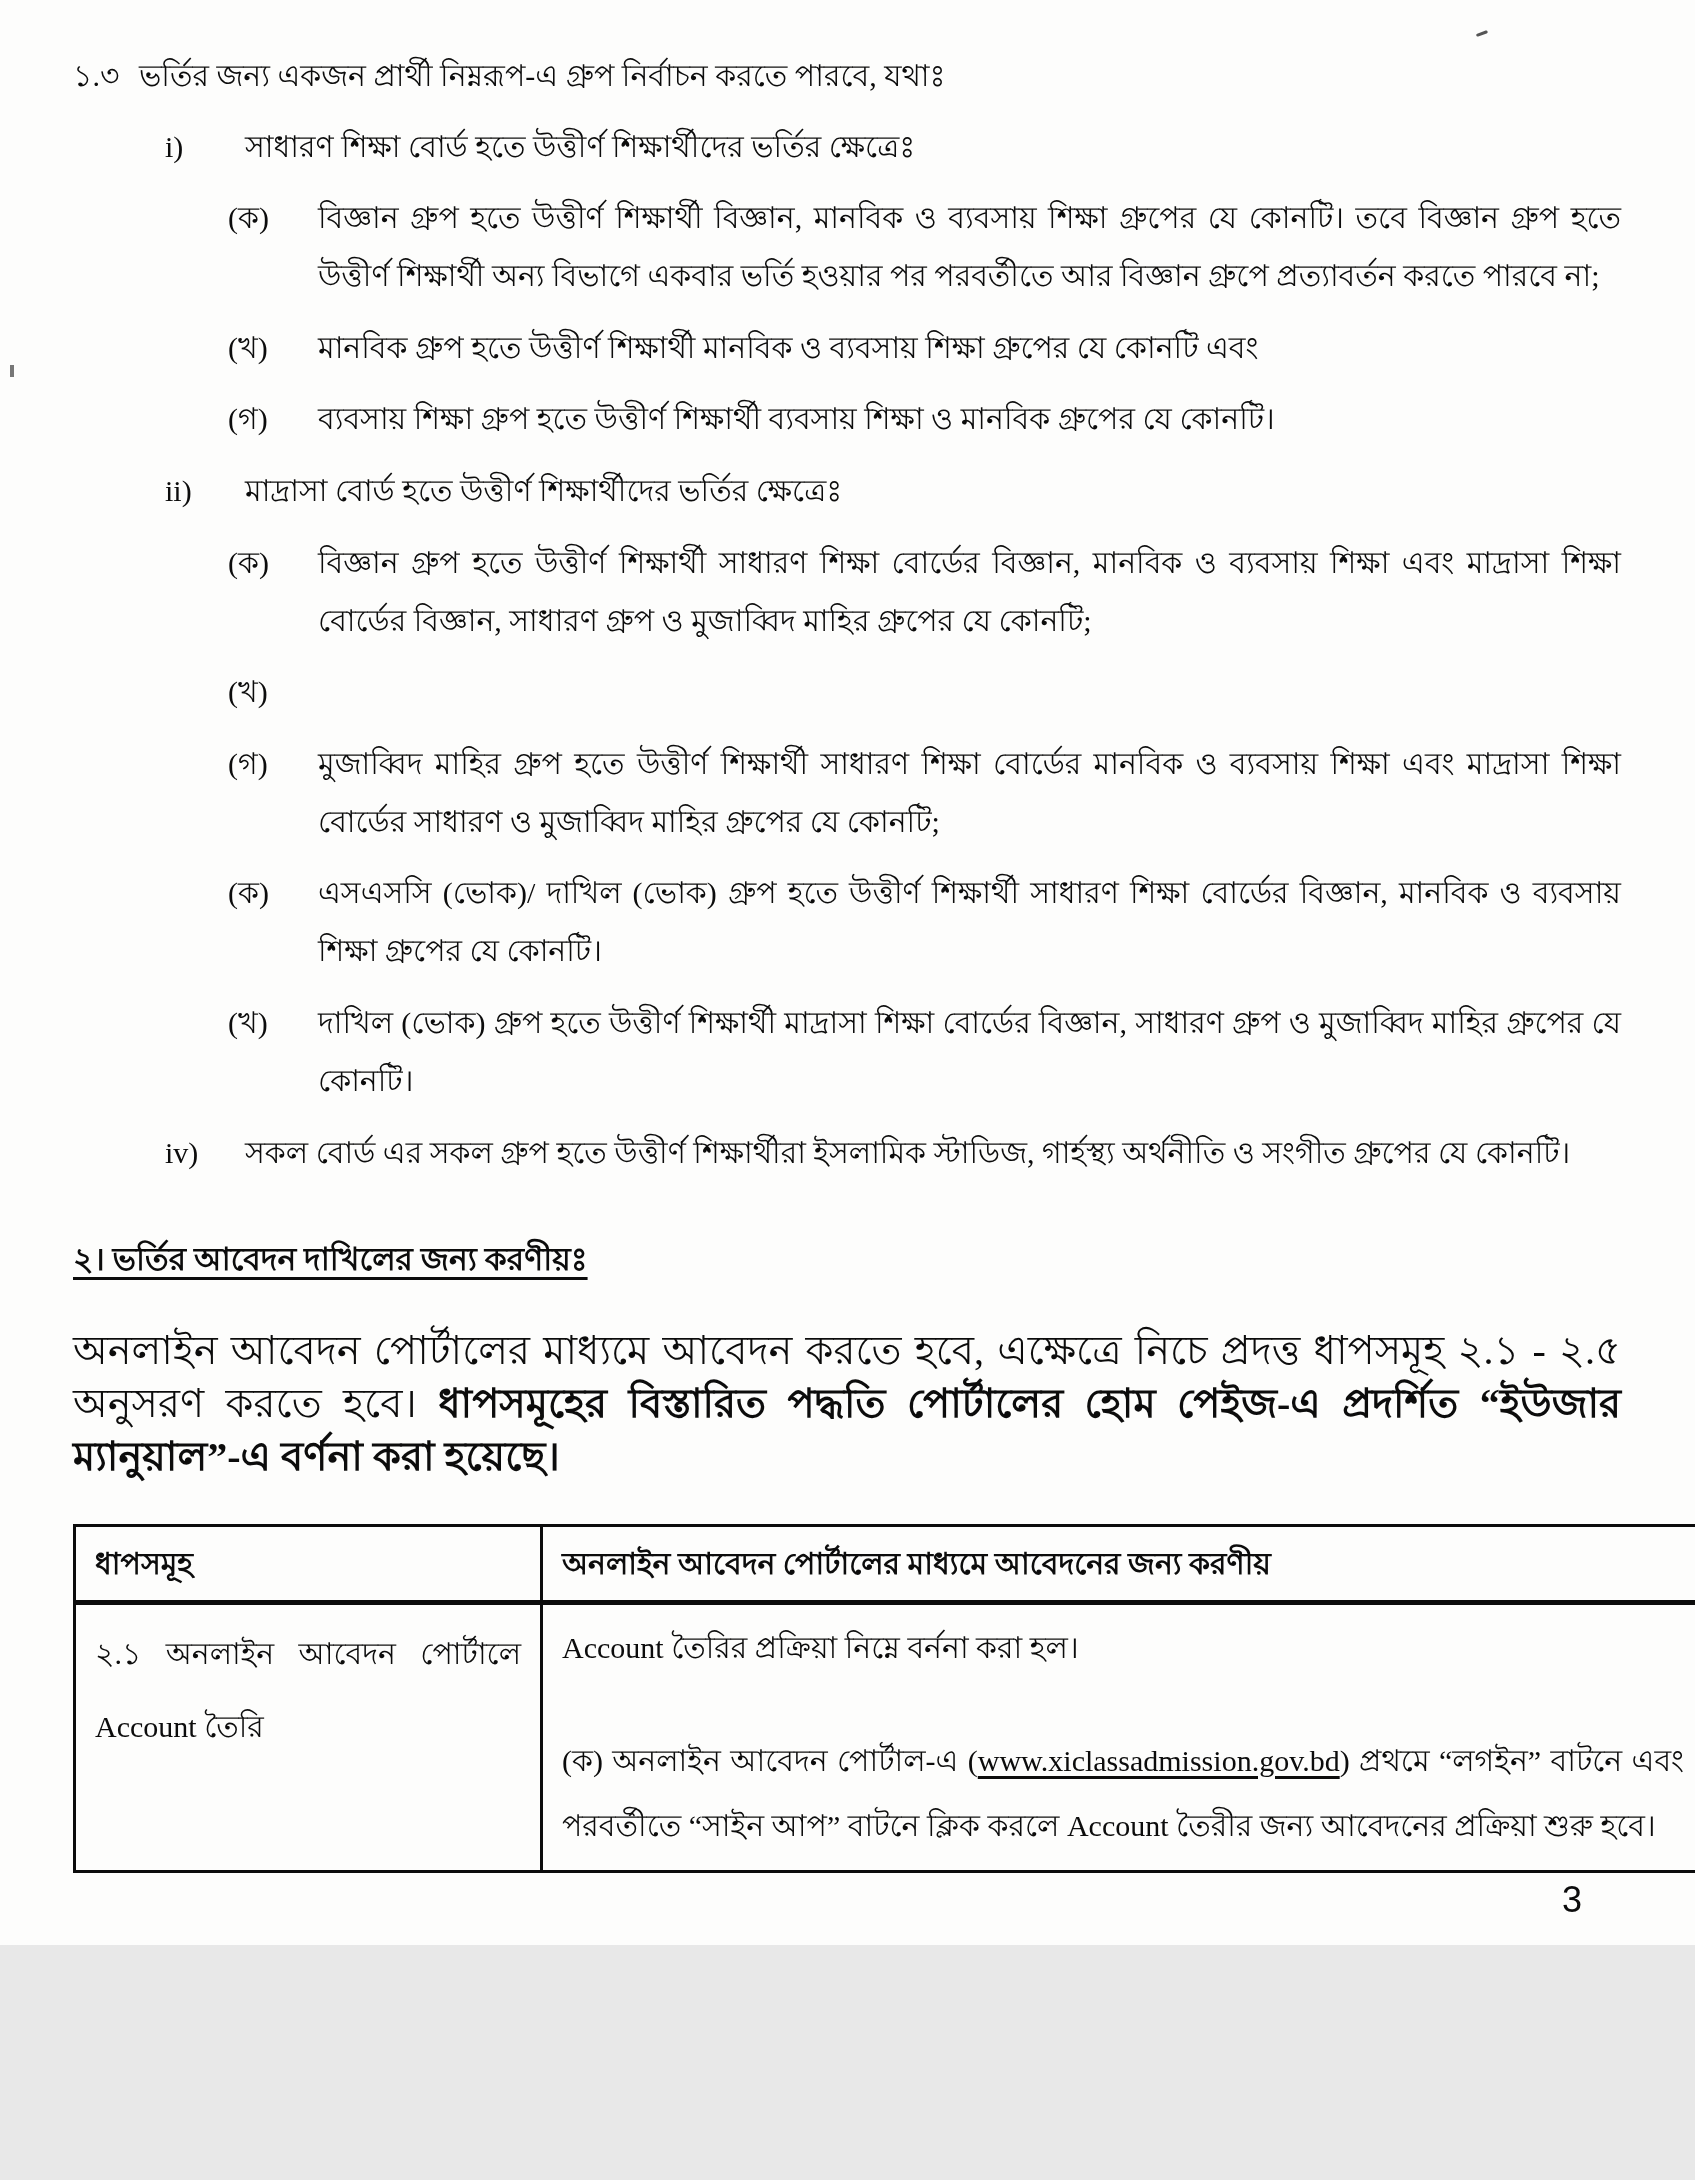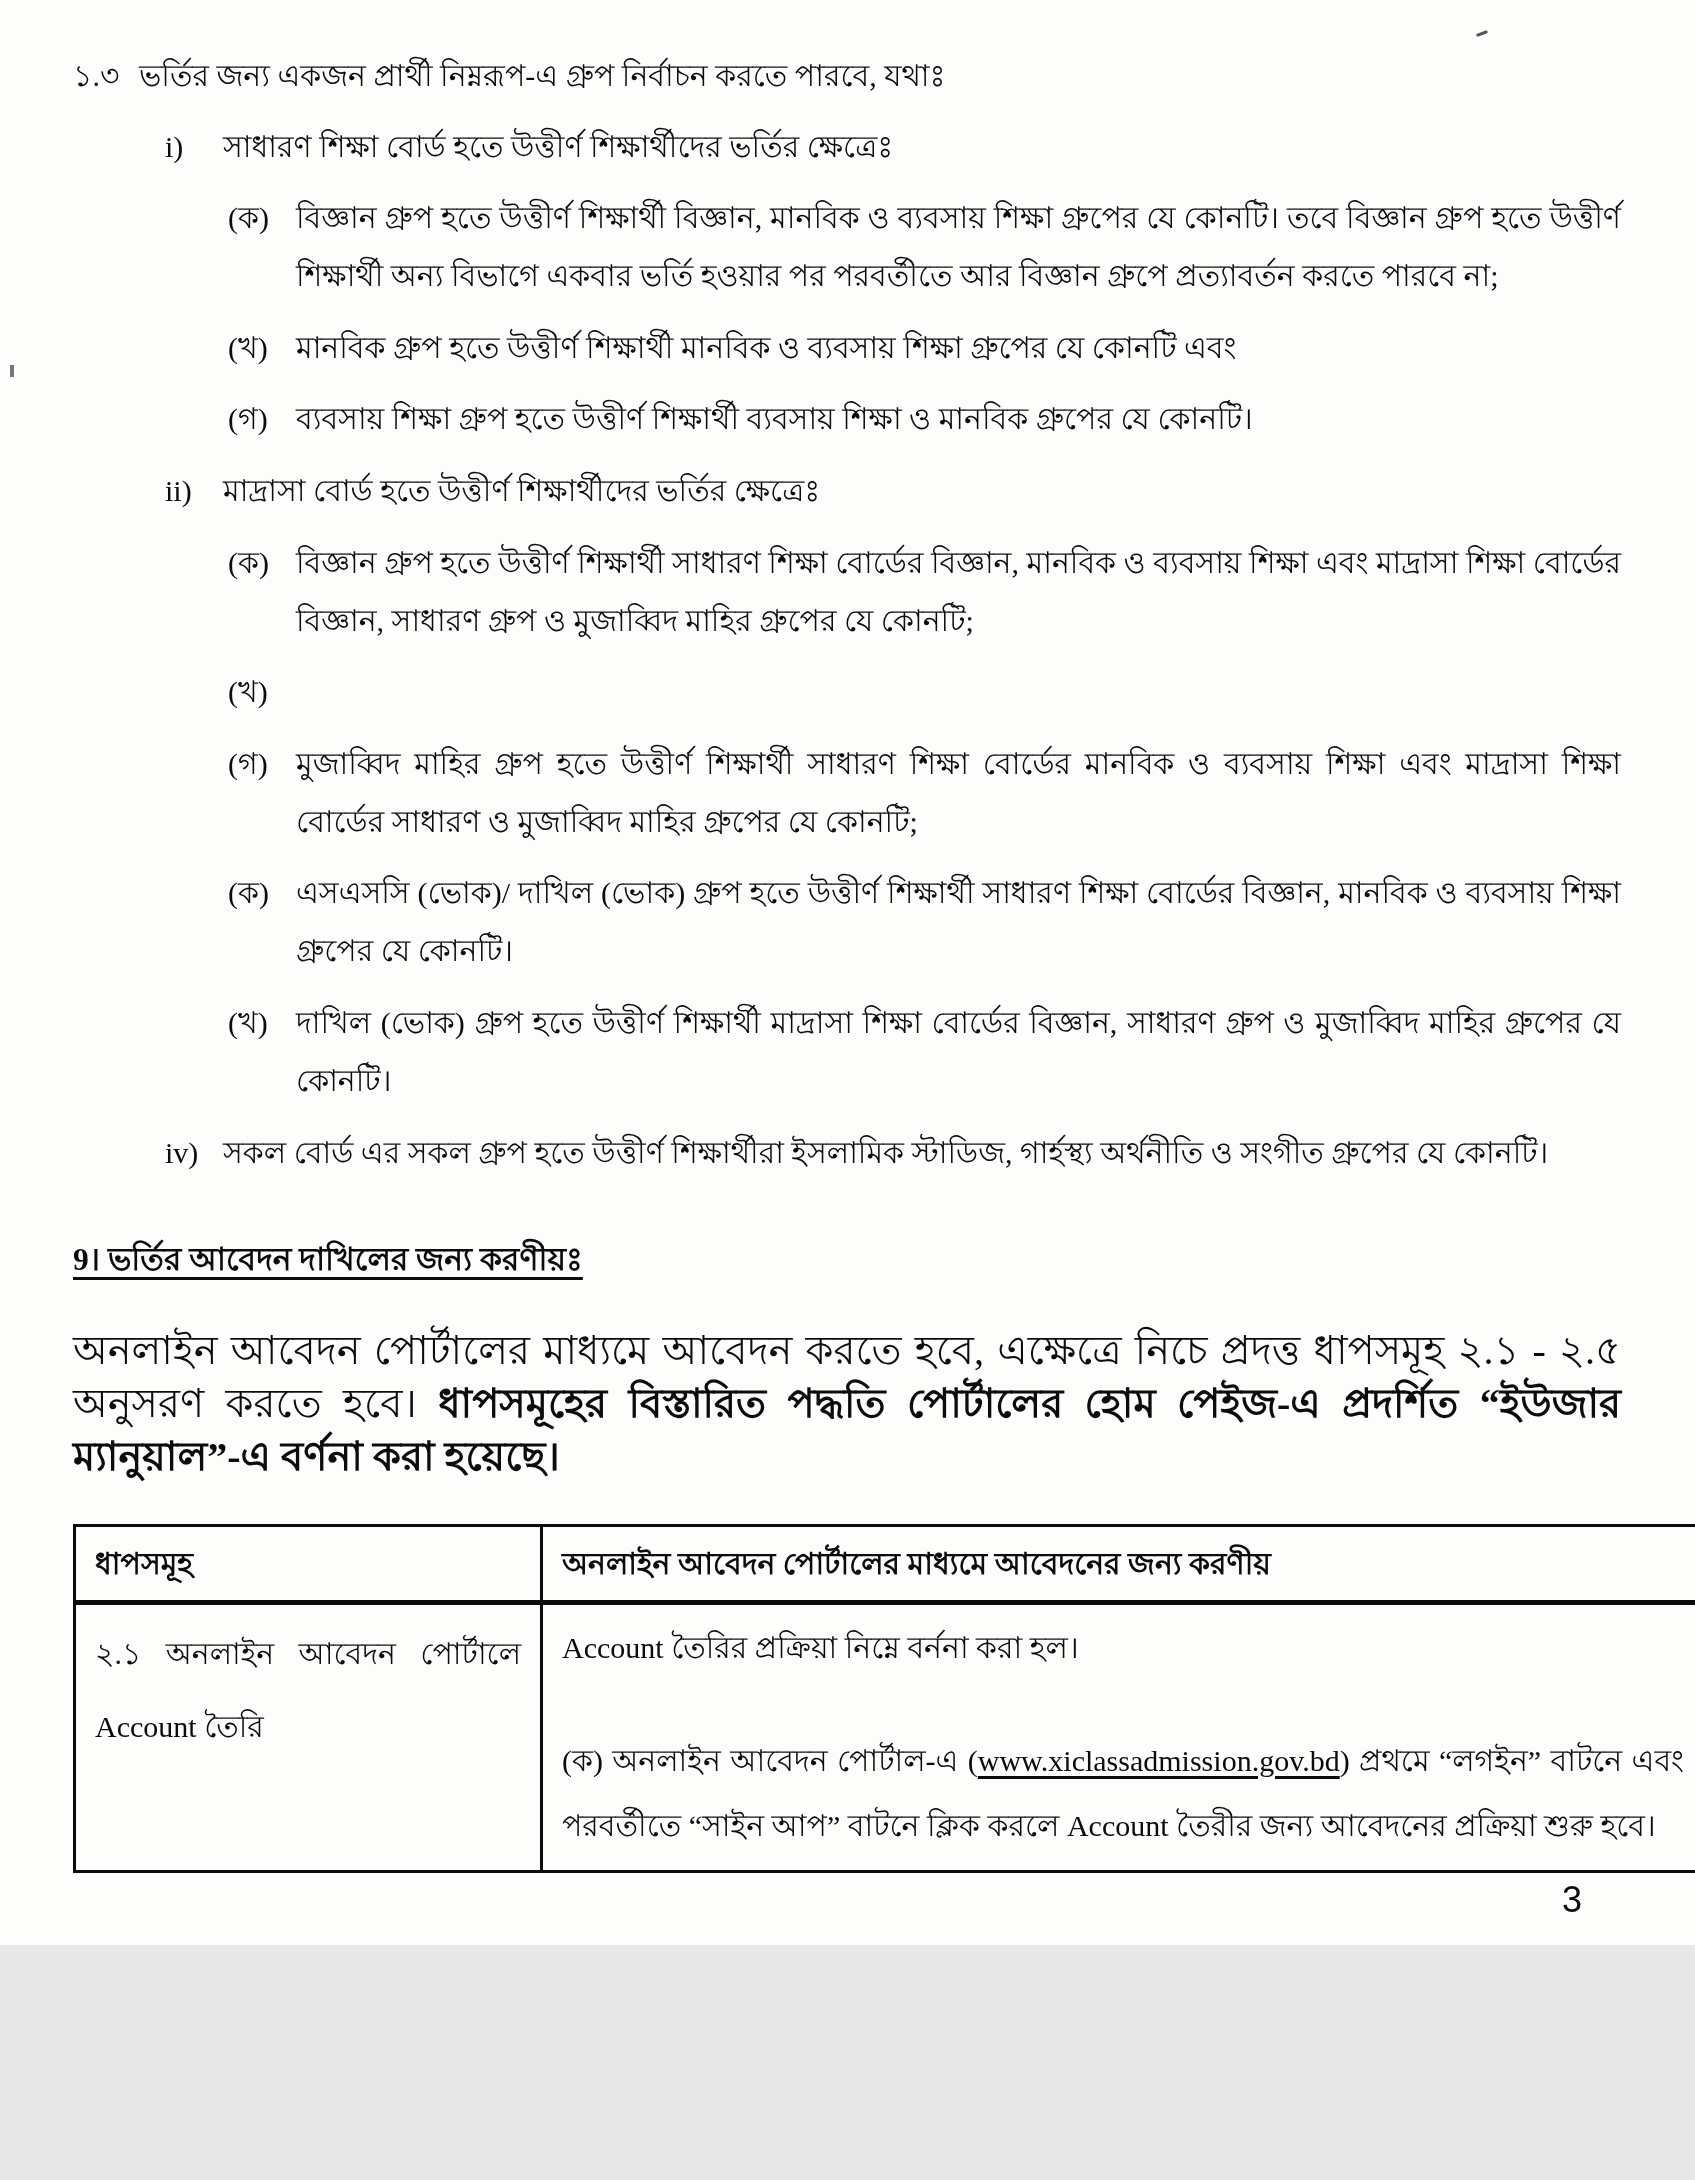--- a/index.html
+++ b/index.html
@@ -12,21 +12,21 @@
   }
   .intro-row{display:flex;font-size:30px;line-height:56px;margin-top:12px;}
   .intro-num{width:66px;flex:0 0 auto;}
   .intro-text{flex:1;}
   #outline{margin-top:5.1px;}
   .o-row{display:flex;font-size:30px;line-height:58px;margin-top:13.6px;}
   .o-row.lvl1{padding-left:92px;}
   .o-row.lvl1 .o-label{width:58px;flex:0 0 auto;font-family:"Liberation Serif",serif;}
   .o-row.lvl2{padding-left:155px;}
   .o-row.lvl2 .o-label{width:68px;flex:0 0 auto;}
-  .o-text{flex:1;text-align:justify;}
+  .o-text{flex:1;text-align:justify;margin-left:22px;}
   .sec2-heading{
     margin-top:53px;font-size:31.5px;font-weight:bold;
     text-decoration:underline;text-underline-offset:6.8px;text-decoration-thickness:2.6px;
   }
   .sec2-para{margin-top:37px;font-size:40px;line-height:53px;text-align:justify;}
   .sec2-para .bold-line{font-weight:bold;}
   table.steps{
     border-collapse:collapse;margin-top:41px;width:1548px;table-layout:fixed;
   }
   table.steps td{
@@ -105,21 +105,21 @@
       <div class="o-row lvl2">
         <span class="o-label">(খ)</span>
         <span class="o-text">দাখিল (ভোক) গ্রুপ হতে উত্তীর্ণ শিক্ষার্থী মাদ্রাসা শিক্ষা বোর্ডের বিজ্ঞান, সাধারণ গ্রুপ ও মুজাব্বিদ মাহির গ্রুপের যে কোনটি।</span>
       </div>
       <div class="o-row lvl1">
         <span class="o-label">iv)</span>
         <span class="o-text">সকল বোর্ড এর সকল গ্রুপ হতে উত্তীর্ণ শিক্ষার্থীরা ইসলামিক স্টাডিজ, গার্হস্থ্য অর্থনীতি ও সংগীত গ্রুপের যে কোনটি।</span>
       </div>
     </div>
 
-  <div class="sec2-heading">9। ভর্তির আবেদন দাখিলের জন্য করণীয়ঃ</div>
+  <div class="sec2-heading">২। ভর্তির আবেদন দাখিলের জন্য করণীয়ঃ</div>
 
   <div class="sec2-para">
     <span>অনলাইন আবেদন পোর্টালের মাধ্যমে আবেদন করতে হবে, এক্ষেত্রে নিচে প্রদত্ত ধাপসমূহ ২.১ - ২.৫ অনুসরণ করতে হবে।</span>
     <span class="bold-line">ধাপসমূহের বিস্তারিত পদ্ধতি পোর্টালের হোম পেইজ-এ প্রদর্শিত “ইউজার ম্যানুয়াল”-এ বর্ণনা করা হয়েছে।</span>
   </div>
 
   <table class="steps">
     <tbody>
         <tr>
       <td class="c-step th-cell">ধাপসমূহ</td>

